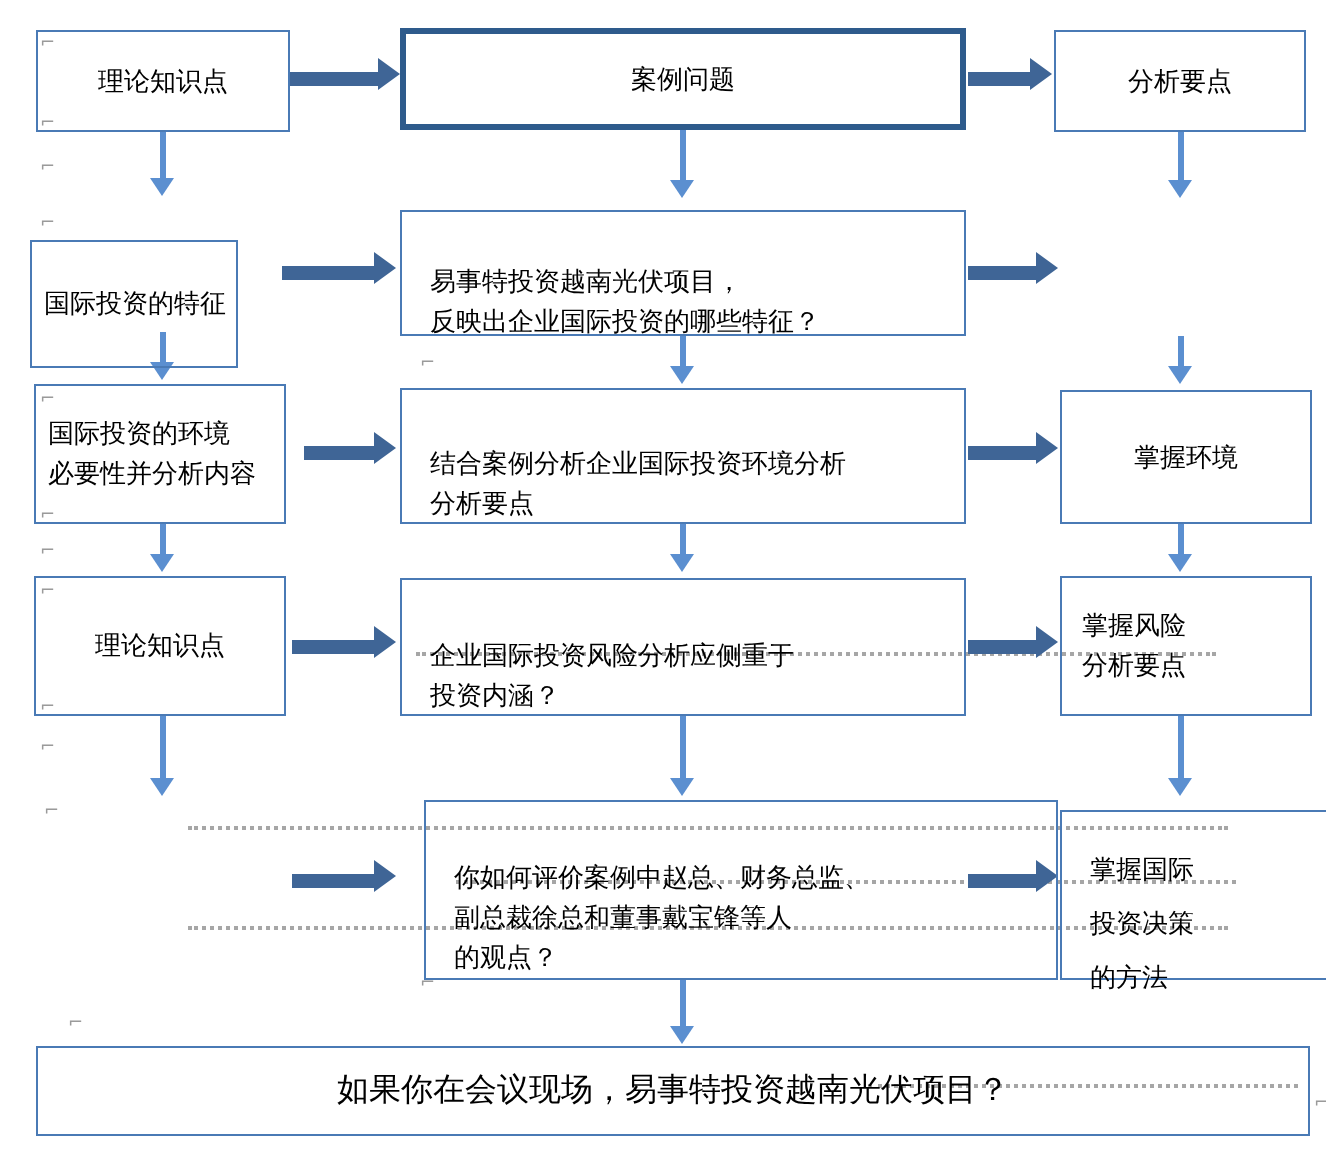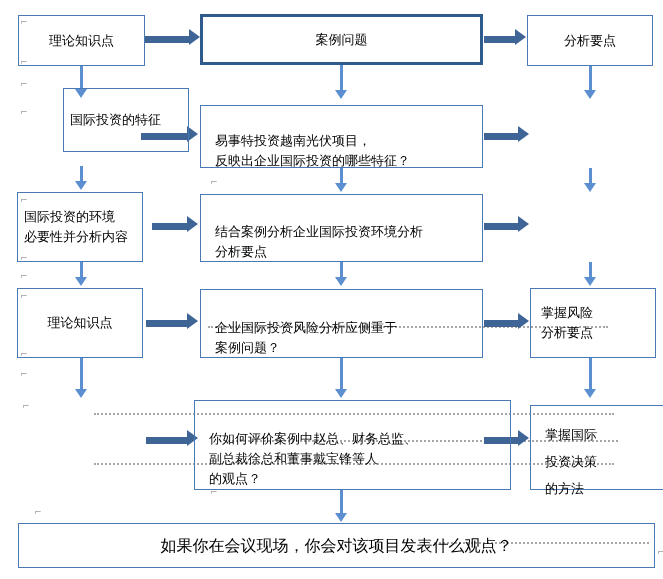--- a/index.html
+++ b/index.html
@@ -113,21 +113,21 @@
   <div class="hshaft" style="left:484px;top:36px;width:32px;"></div>
   <div class="hhead" style="left:515px;top:29px;"></div>
 
   <div class="vshaft" style="left:80px;top:66px;height:24px;"></div>
   <div class="vhead" style="left:75px;top:89px;"></div>
   <div class="vshaft" style="left:340px;top:65px;height:26px;"></div>
   <div class="vhead" style="left:335px;top:90px;"></div>
   <div class="vshaft" style="left:589px;top:66px;height:25px;"></div>
   <div class="vhead" style="left:584px;top:90px;"></div>
 
-  <div class="box leftcenter pad-l3" style="left:15px;top:88px;width:126px;height:64px;margin-left:48px;">
+  <div class="box leftcenter pad-l3" style="left:15px;top:120px;width:104px;height:64px;">
     <span class="inner">国际投资的特征</span>
   </div>
 
   <div class="box leftcenter pad-l2" style="left:200px;top:105px;width:283px;height:63px;">
     <span class="inner">易事特投资越南光伏项目，
 反映出企业国际投资的哪些特征？</span>
   </div>
 
 
   <div class="hshaft" style="left:141px;top:133px;width:47px;"></div>
@@ -145,77 +145,80 @@
   <div class="box leftcenter pad-l3" style="left:17px;top:192px;width:126px;height:70px;">
     <span class="inner">国际投资的环境
 必要性并分析内容</span>
   </div>
 
   <div class="box leftcenter pad-l2" style="left:200px;top:194px;width:283px;height:68px;">
     <span class="inner">结合案例分析企业国际投资环境分析
 分析要点</span>
   </div>
 
+  <div class="box center" style="left:530px;top:195px;width:126px;height:67px;">
+    <span class="inner">掌握环境</span>
+  </div>
 
   <div class="hshaft" style="left:152px;top:223px;width:36px;"></div>
   <div class="hhead" style="left:187px;top:216px;"></div>
   <div class="hshaft" style="left:484px;top:223px;width:35px;"></div>
   <div class="hhead" style="left:518px;top:216px;"></div>
 
   <div class="vshaft" style="left:80px;top:262px;height:16px;"></div>
   <div class="vhead" style="left:75px;top:277px;"></div>
   <div class="vshaft" style="left:340px;top:262px;height:16px;"></div>
   <div class="vhead" style="left:335px;top:277px;"></div>
   <div class="vshaft" style="left:589px;top:262px;height:16px;"></div>
   <div class="vhead" style="left:584px;top:277px;"></div>
 
   <div class="box center" style="left:17px;top:288px;width:126px;height:70px;">
     <span class="inner">理论知识点</span>
   </div>
 
   <div class="box leftcenter pad-l2" style="left:200px;top:289px;width:283px;height:69px;">
     <span class="inner">企业国际投资风险分析应侧重于
-案例问题？</span>
+投资内涵？</span>
   </div>
 
   <div class="box leftcenter pad-l" style="left:530px;top:288px;width:126px;height:70px;">
     <span class="inner">掌握风险
 分析要点</span>
   </div>
 
   <div class="hshaft" style="left:146px;top:320px;width:42px;"></div>
   <div class="hhead" style="left:187px;top:313px;"></div>
   <div class="hshaft" style="left:484px;top:320px;width:35px;"></div>
   <div class="hhead" style="left:518px;top:313px;"></div>
 
   <div class="vshaft" style="left:80px;top:358px;height:32px;"></div>
   <div class="vhead" style="left:75px;top:389px;"></div>
   <div class="vshaft" style="left:340px;top:358px;height:32px;"></div>
   <div class="vhead" style="left:335px;top:389px;"></div>
   <div class="vshaft" style="left:589px;top:358px;height:32px;"></div>
   <div class="vhead" style="left:584px;top:389px;"></div>
 
 
-  <div class="box leftcenter pad-l2" style="left:194px;top:400px;width:317px;height:90px;">
+  <div class="box leftcenter pad-l2" style="left:212px;top:400px;width:317px;height:90px;">
     <span class="inner">你如何评价案例中赵总、财务总监、
 副总裁徐总和董事戴宝锋等人
 的观点？</span>
   </div>
 
   <div class="box leftcenter pad-l2 wide-line" style="left:530px;top:405px;width:144px;height:85px;">
     <span class="inner">掌握国际
 投资决策
 的方法</span>
   </div>
 
   <div class="hshaft" style="left:146px;top:437px;width:42px;"></div>
   <div class="hhead" style="left:187px;top:430px;"></div>
   <div class="hshaft" style="left:484px;top:437px;width:35px;"></div>
   <div class="hhead" style="left:518px;top:430px;"></div>
 
   <div class="vshaft" style="left:340px;top:490px;height:24px;"></div>
   <div class="vhead" style="left:335px;top:513px;"></div>
 
   <div class="box center" style="left:18px;top:523px;width:637px;height:45px;font-size:16px;">
-    <span class="inner">如果你在会议现场，你会对该项目发表什么观点？</span>
+    <span class="inner">如果你在会议现场，易事特投资越南光伏项目？</span>
   </div>
 
 </div>
 
 </body></html>

